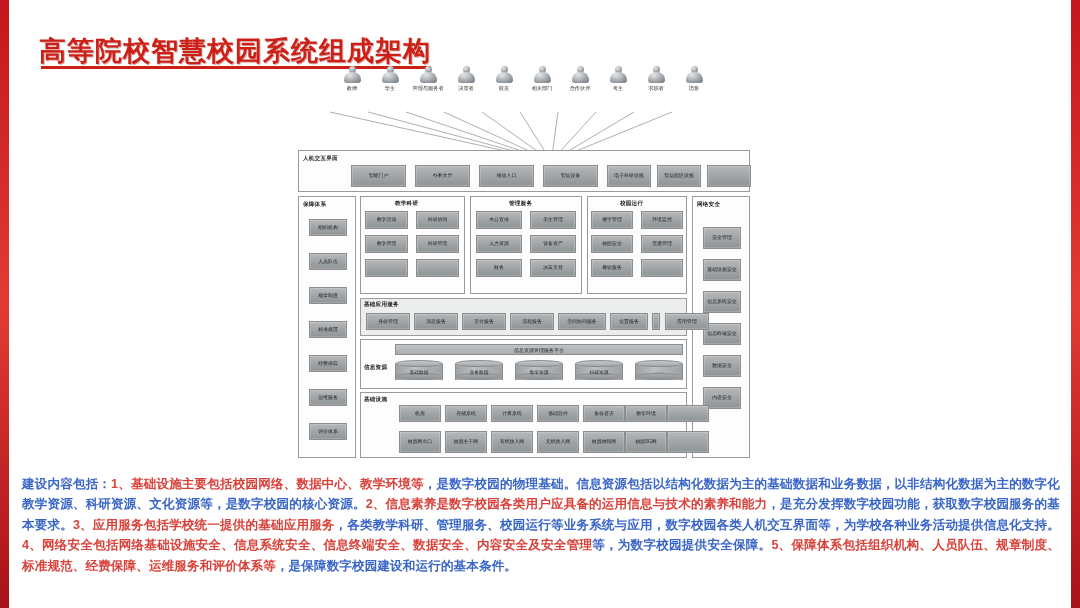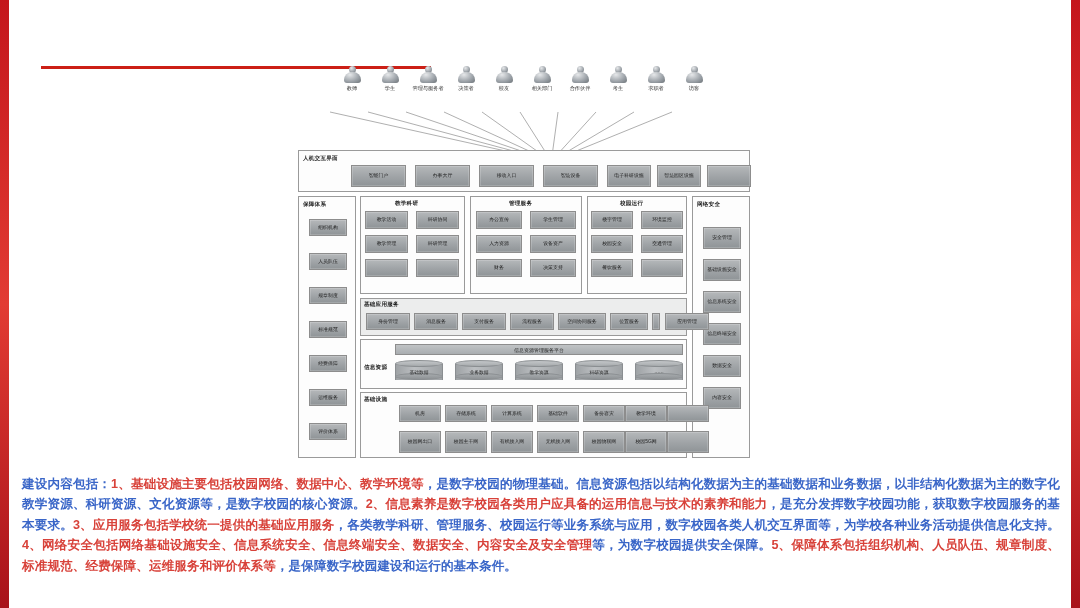--- a/index.html
+++ b/index.html
@@ -116,20 +116,21 @@
   .bottom-text .hl { color:#d8423a; }
 </style>
 </head>
 <body>
 
 <div class="edge-left"></div>
 <div class="edge-right"></div>
 
 <div class="page">
 
+  <div class="title">高等院校智慧校园系统组成架构</div>
   <div class="title-underline"></div>
 
   <div class="diagram">
 
     <div class="actors">
         <div class="actor" style="left: 22px; top: 0px;">
           <span class="person">
             <span class="head"></span>
             <span class="body"></span>
           </span>

